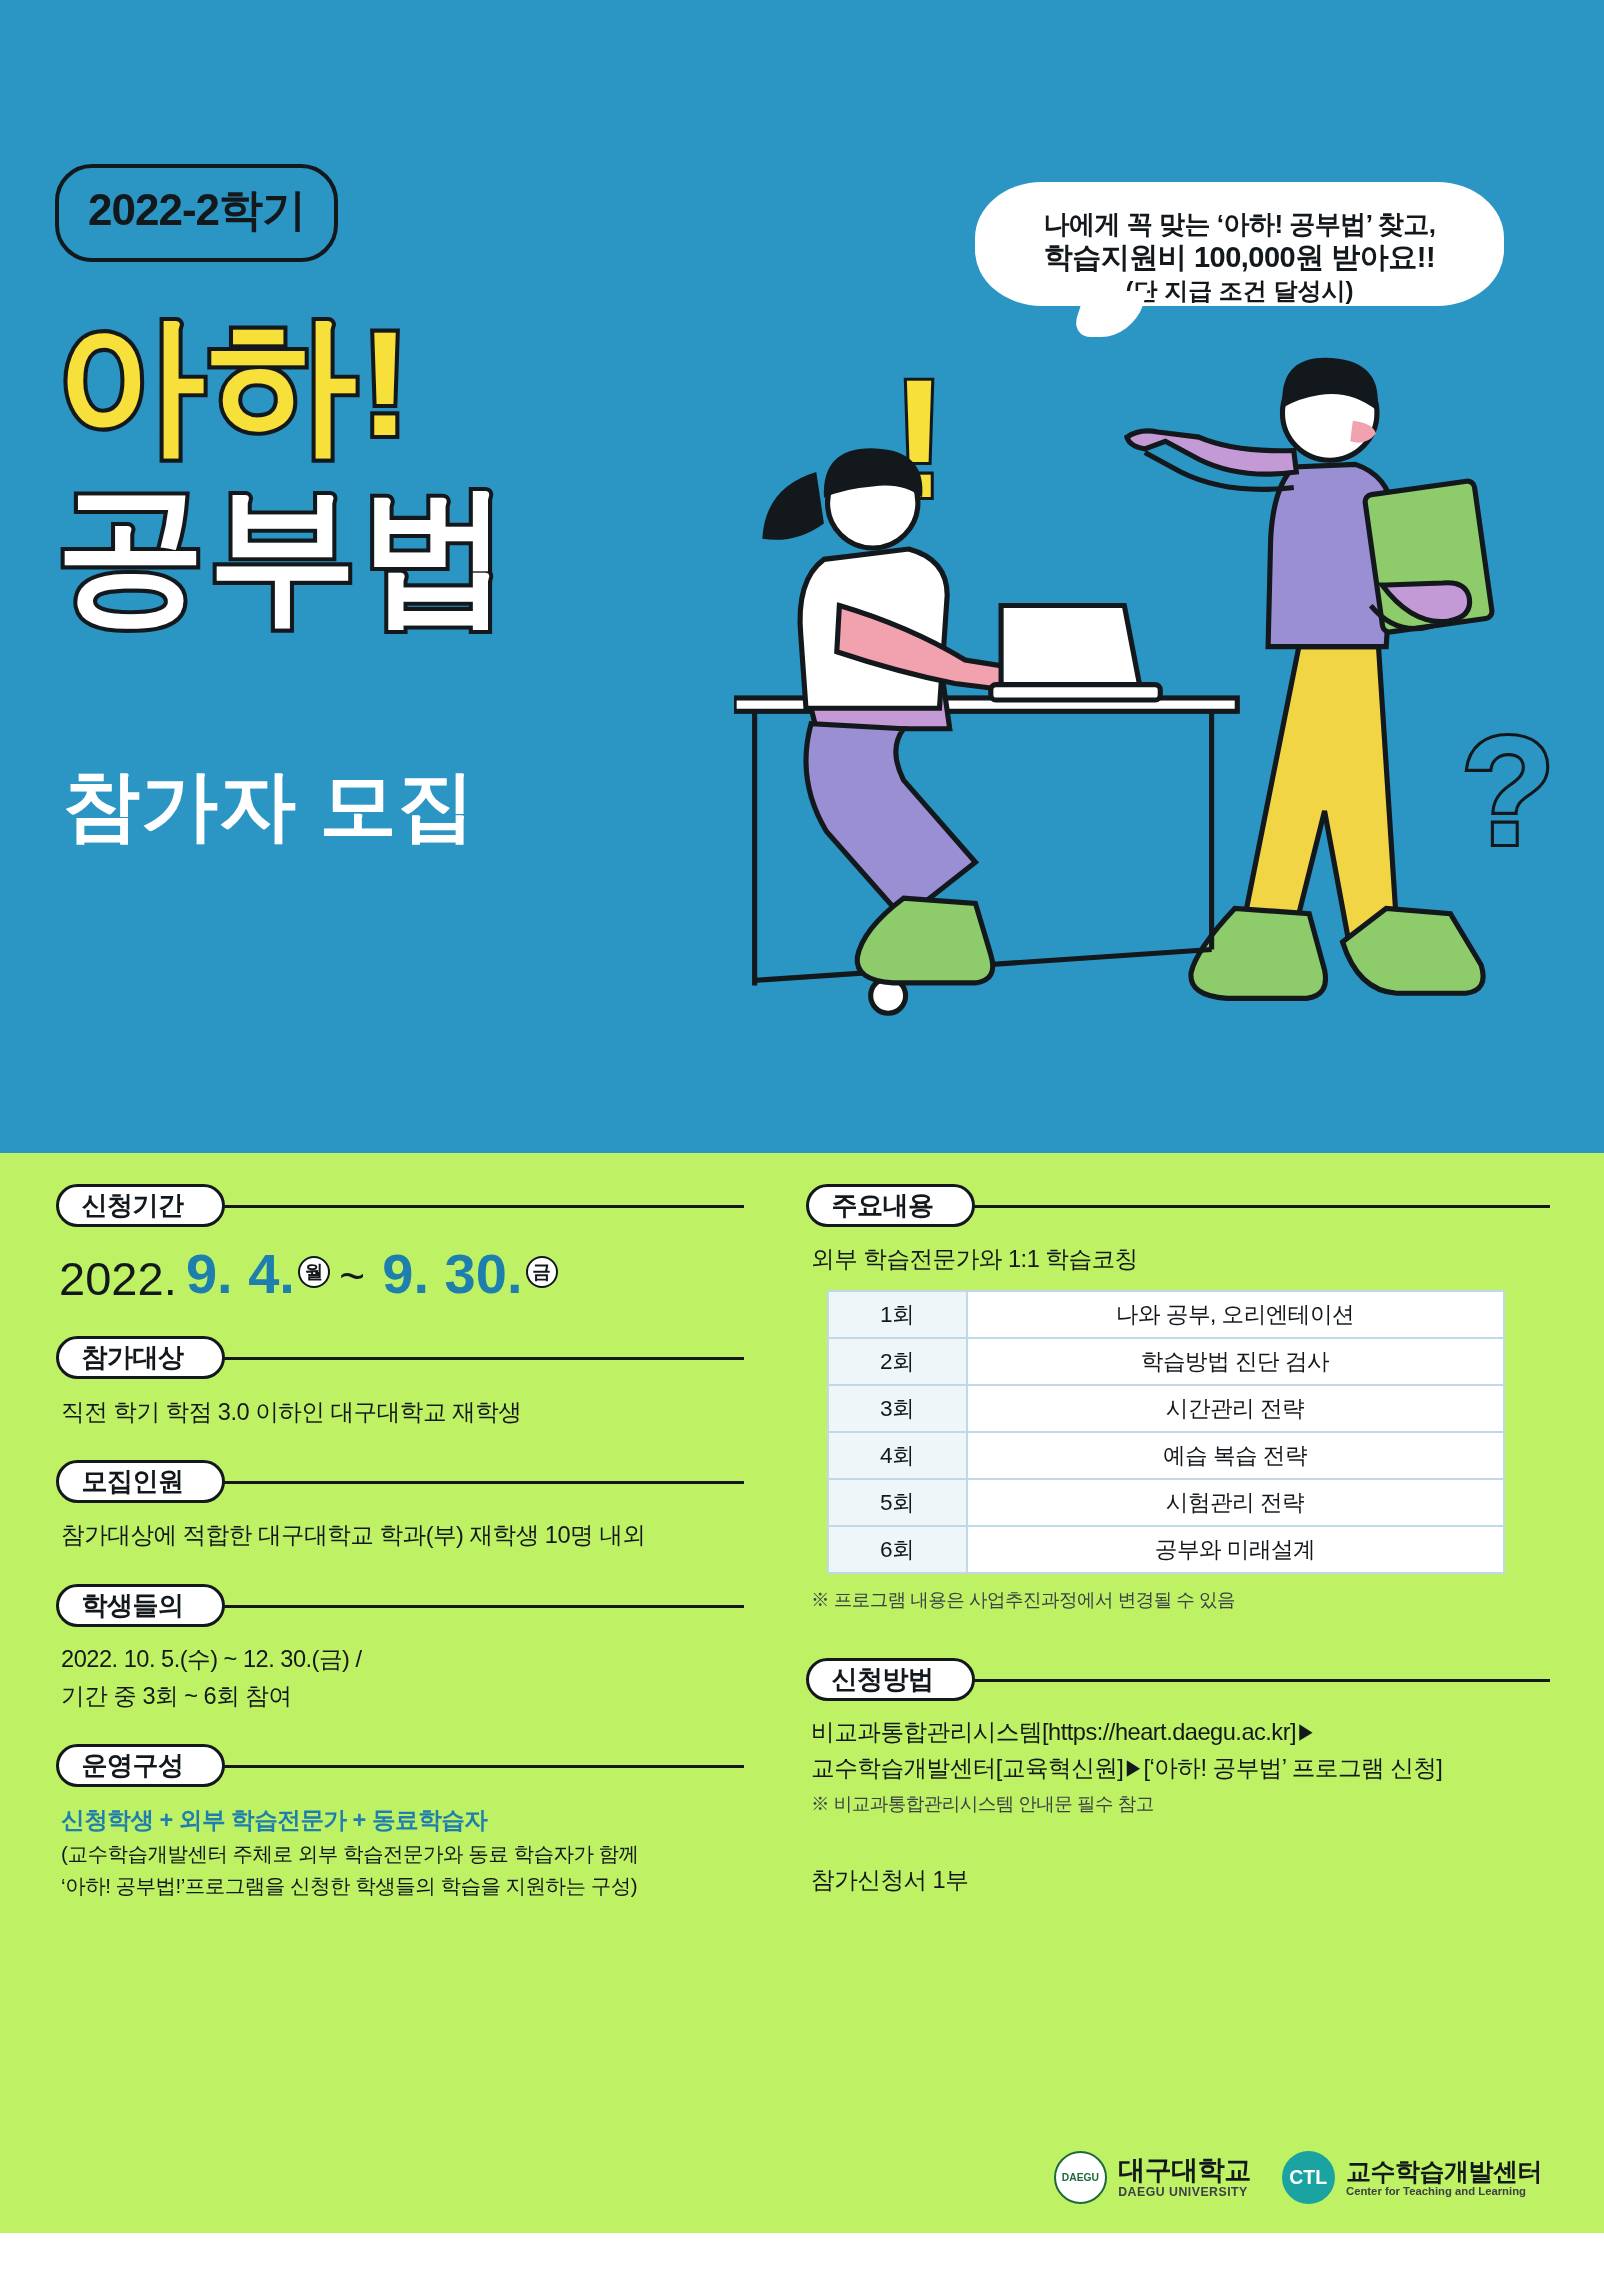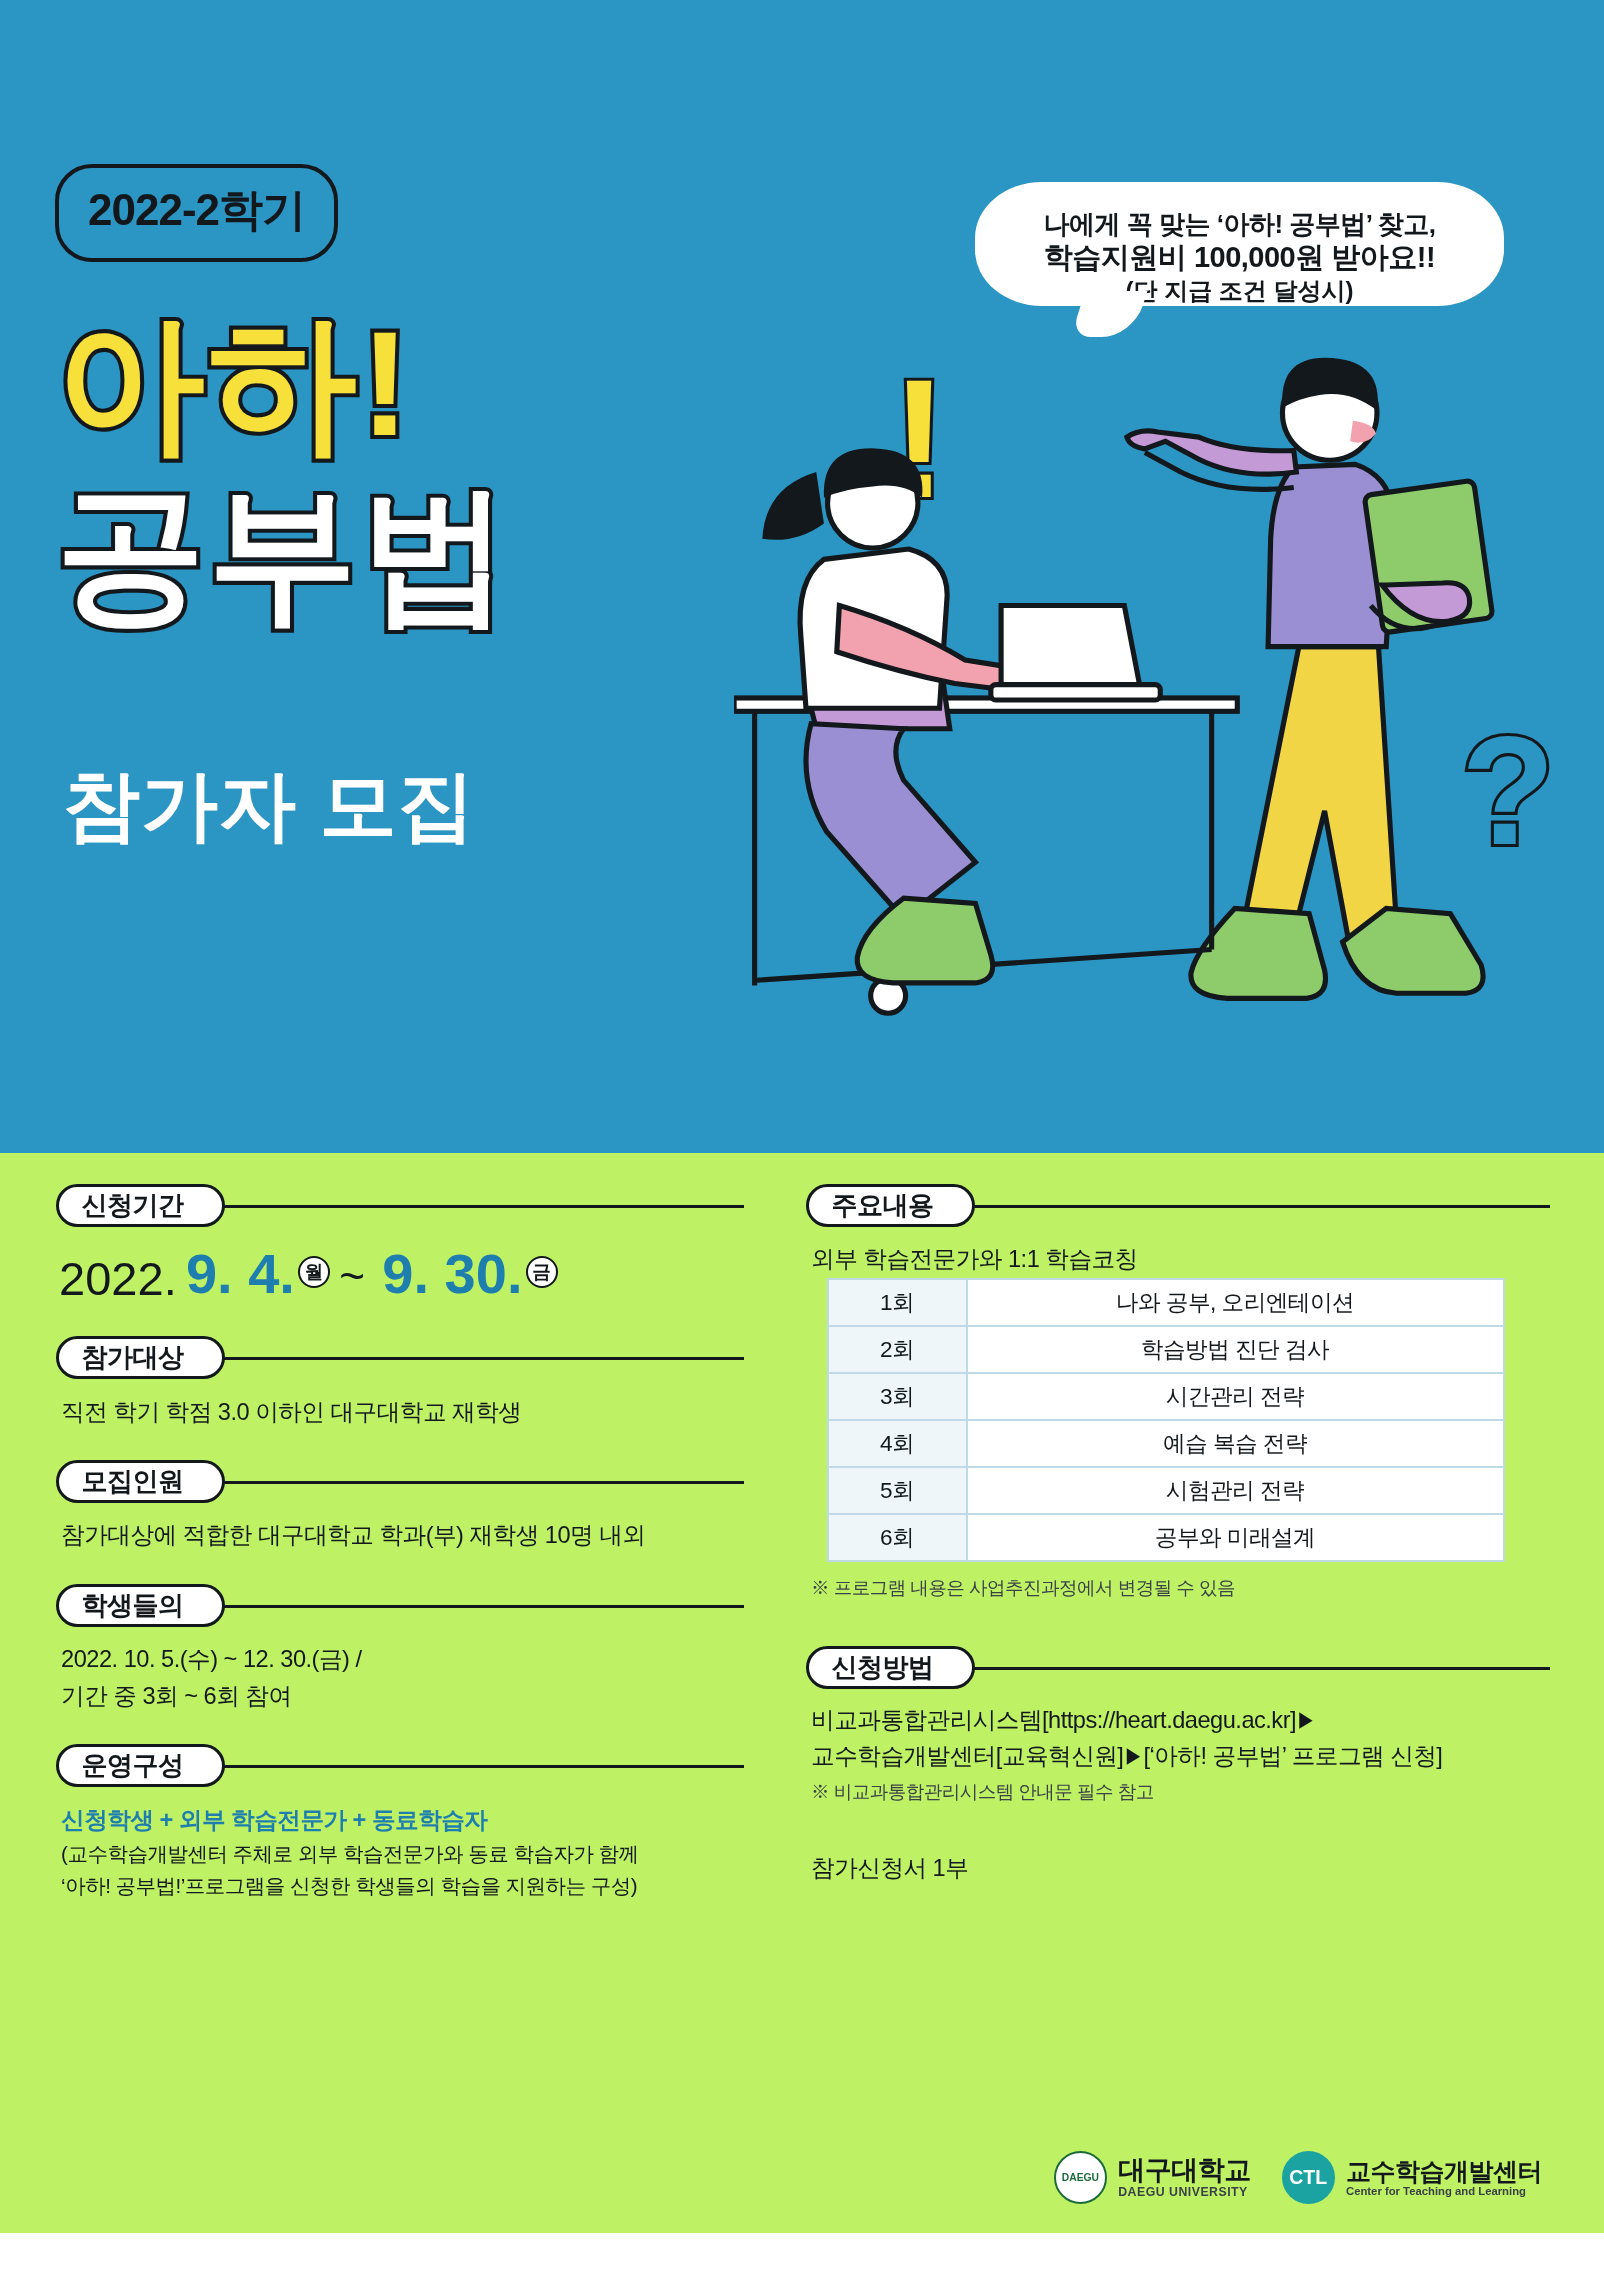--- a/index.html
+++ b/index.html
@@ -195,21 +195,21 @@
     background: #ffffff; border: 2.6px solid #13181c; border-radius: 50%;
     width: 32px; height: 32px; display: inline-flex; align-items: center; justify-content: center;
     margin: 0 3.1px 18.5px 3.1px;
   }
   .period-tilde { font-size: 44px; font-weight: 500; color: #13181c; margin: 0 8.2px 5.1px 6.2px; }
 
   
   table.prog {
     width: 678px;
     margin-left: 20.5px;
-    margin-top: 0;
+    margin-top: 12px;
     border-collapse: collapse;
   }
   table.prog td {
     border: 2.1px solid #bfd9e6;
     height: 47px;
     font-size: 22.6px;
     color: #13181c;
     text-align: center;
     letter-spacing: -0.5px;
   }

